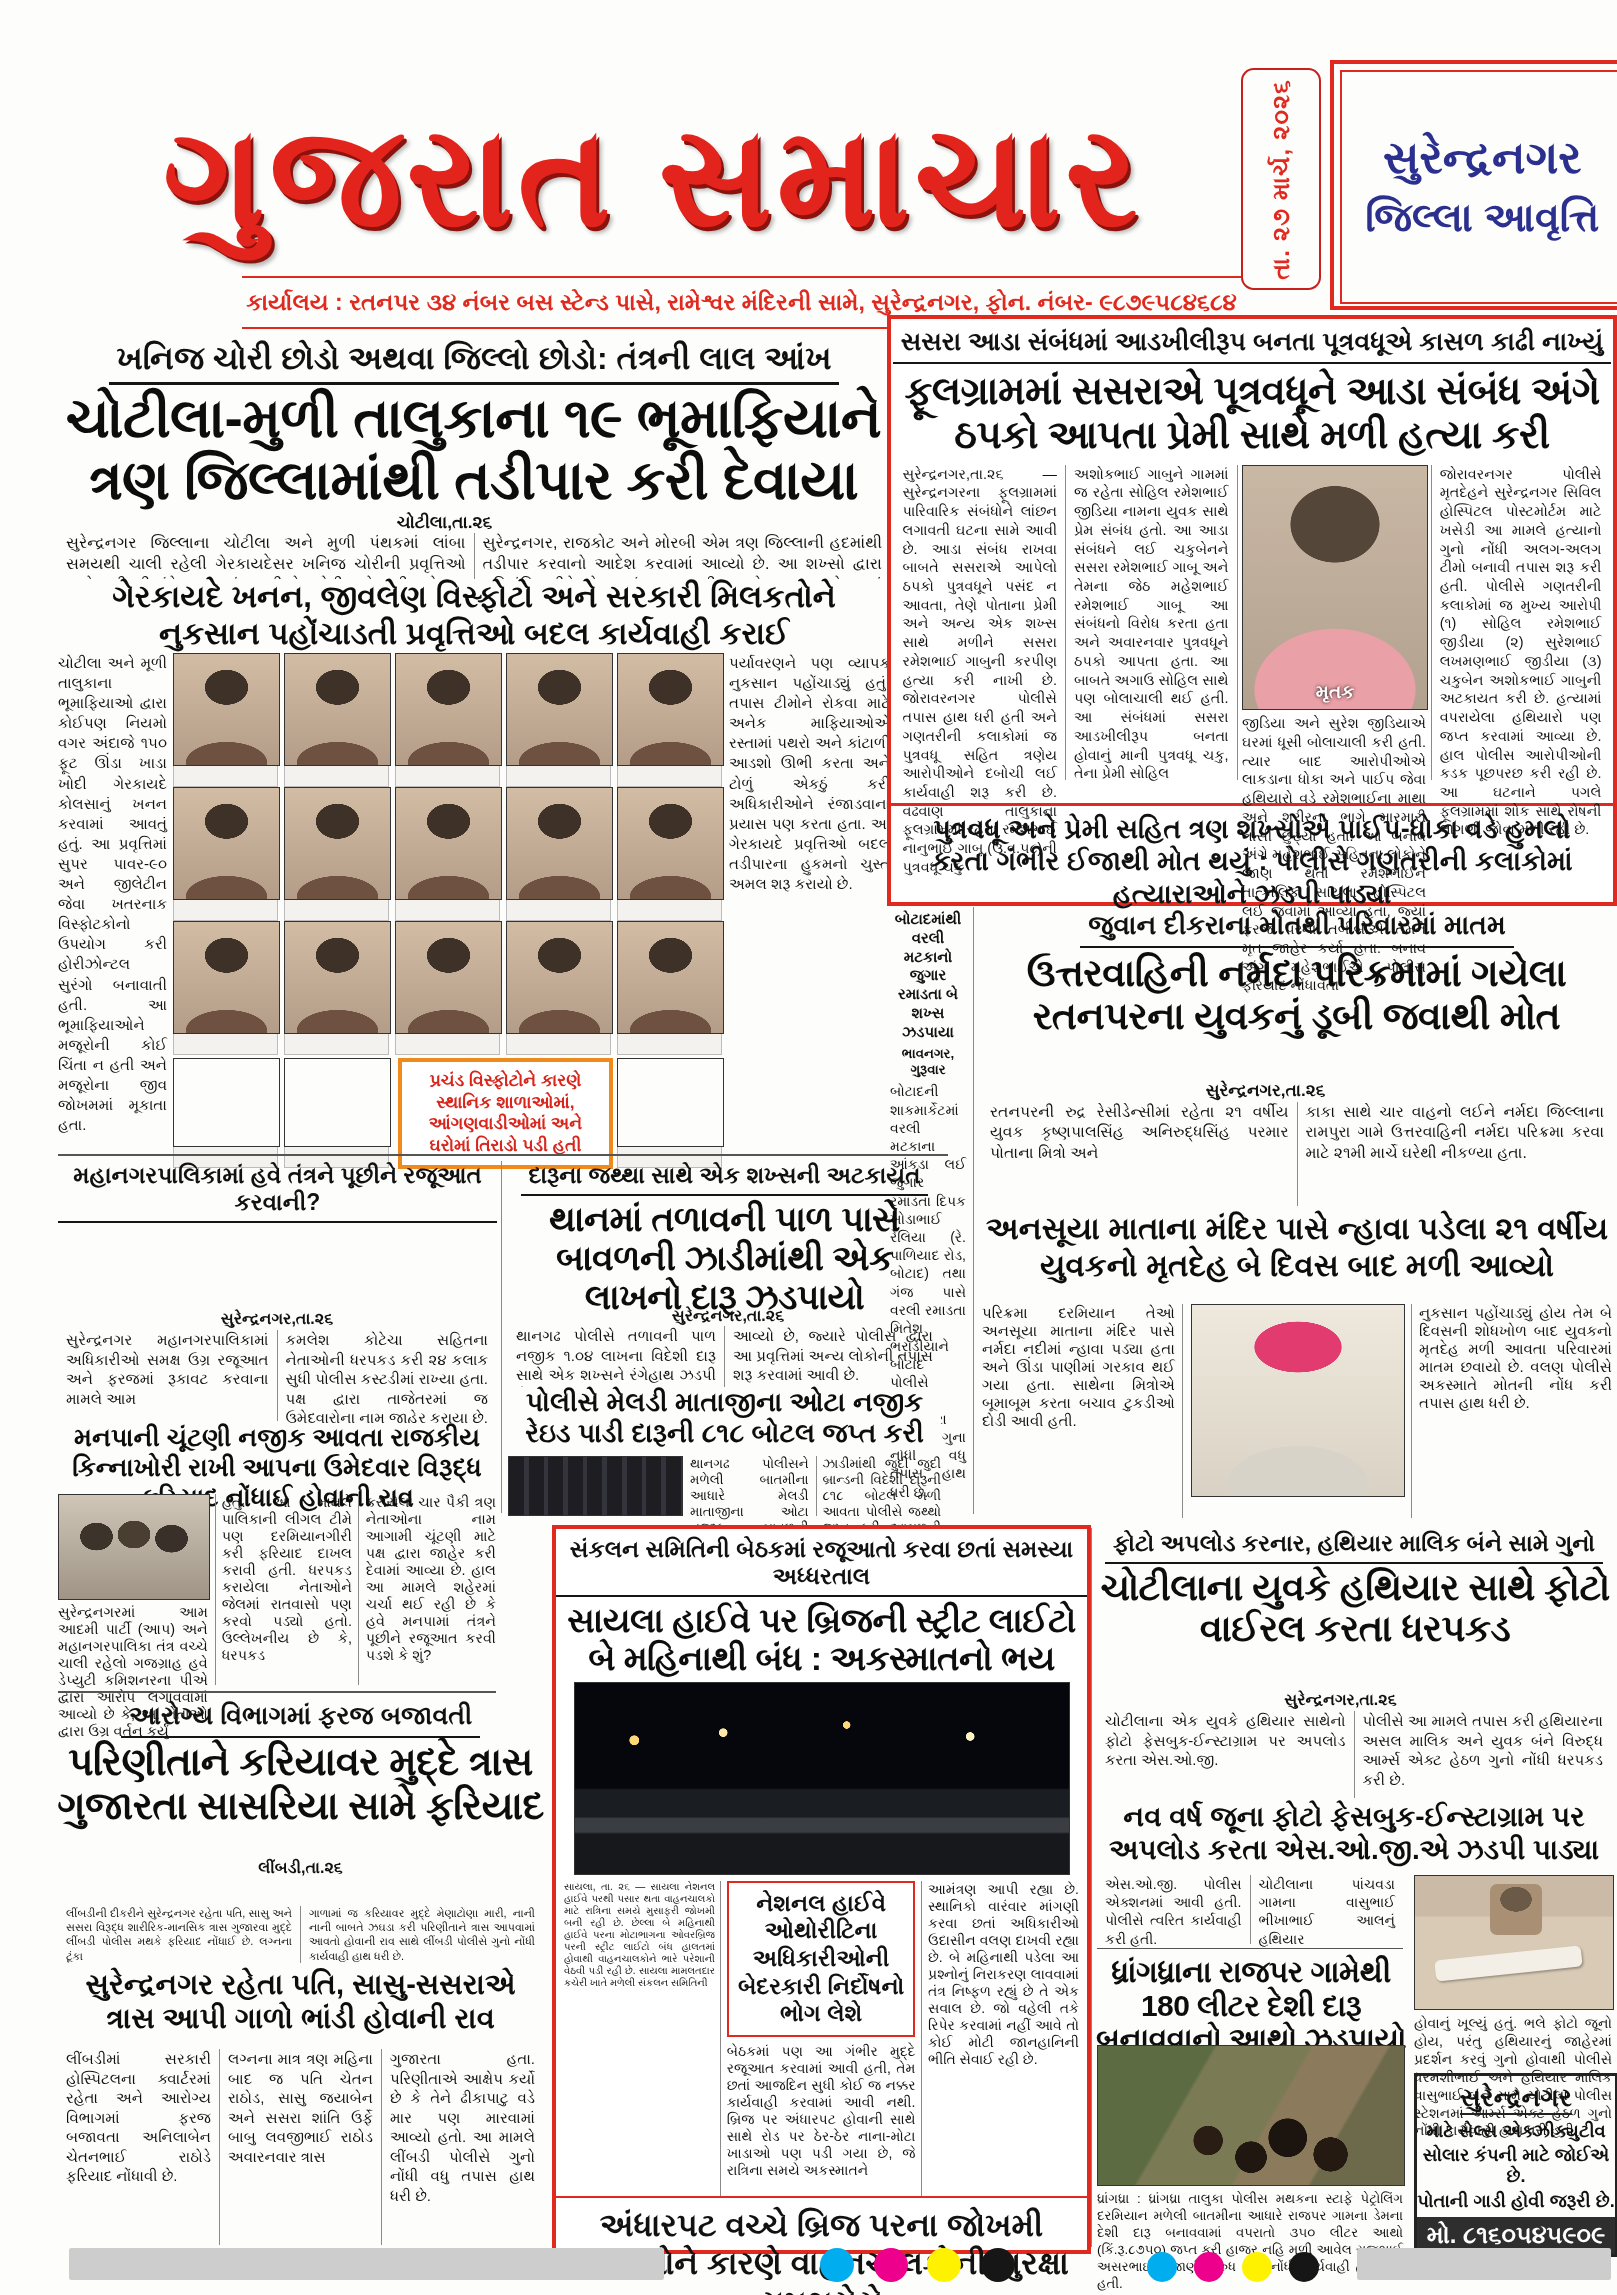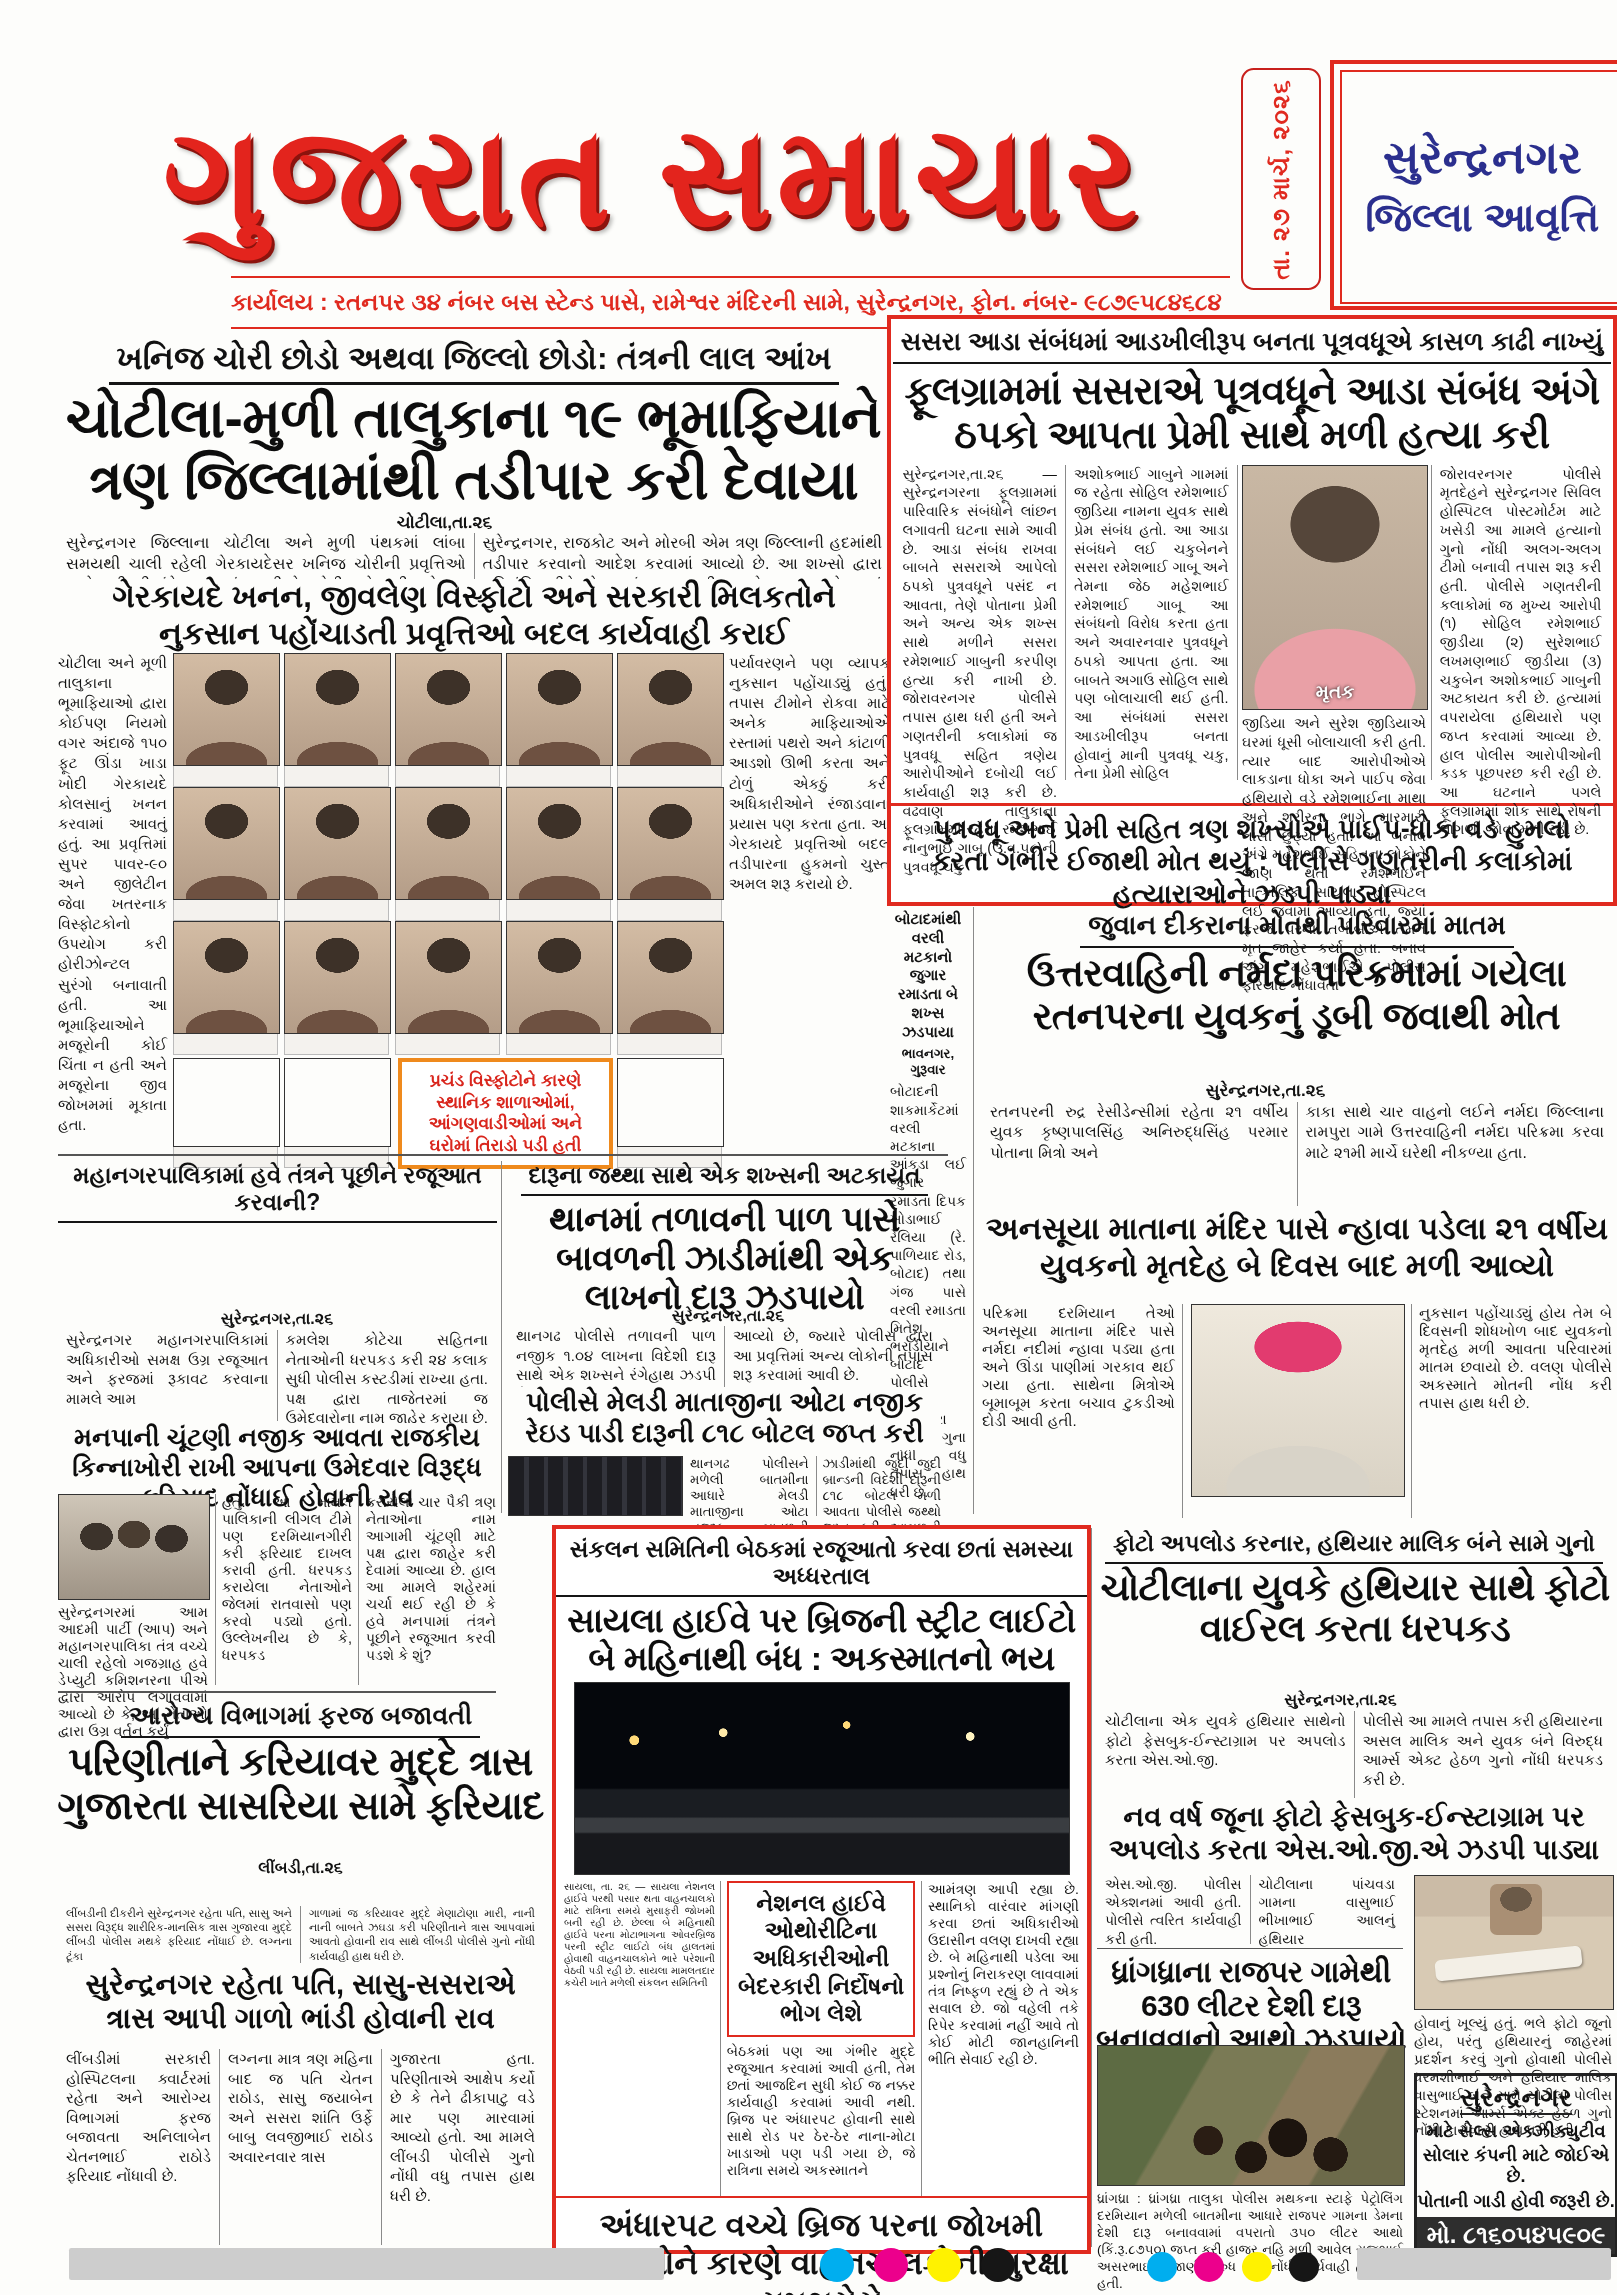--- a/index.html
+++ b/index.html
@@ -76,21 +76,21 @@
      text-shadow:2.9px 3.5px 0 #8c130d, 5.2px 6.4px 4.6px rgba(0,0,0,.28);
      letter-spacing:4.6px;white-space:nowrap;}
 </style>
 </head>
 <body>
 
 <div id="page">
 
   <div class="abs masttitle ctr" style="left:75px;top:81px;width:1155px;font-size:140px;line-height:191px;">ગુજરાત સમાચાર</div>
 
-  <div class="abs" style="left:231px;top:276px;width:999px;height:49px;border-top:2.9px solid #e02a1f;border-bottom:2.9px solid #e02a1f;display:flex;align-items:center;">
+  <div class="abs" style="left:242px;top:276px;width:999px;height:49px;border-top:2.9px solid #e02a1f;border-bottom:2.9px solid #e02a1f;display:flex;align-items:center;justify-content:center;">
     <span class="red bold" style="font-size:23px;">કાર્યાલય : રતનપર ૩૪ નંબર બસ સ્ટેન્ડ પાસે, રામેશ્વર મંદિરની સામે, સુરેન્દ્રનગર, ફોન. નંબર- ૯૮૭૯૫૮૪૬૮૪</span>
   </div>
 
   <div class="abs" style="left:1241px;top:68px;width:76px;height:218px;border:2.9px solid #c8201c;border-radius:12.7px;display:flex;align-items:center;justify-content:center;">
     <span class="vert red bold" style="font-size:24px;letter-spacing:1.2px;">તા. ૨૭ માર્ચ, ૨૦૨૬</span>
   </div>
 
   <div class="abs" style="left:1330px;top:60px;width:281px;height:230px;border:4px solid #e02a1f;padding:5.8px;">
     <div style="width:100%;height:100%;border:2.3px solid #e02a1f;display:flex;flex-direction:column;align-items:center;justify-content:center;gap:10.4px;">
       <span class="bold" style="font-size:45px;color:#2b2f8e;">સુરેન્દ્રનગર</span>
@@ -313,21 +313,21 @@
     <div class="jst">ચોટીલાના એક યુવકે હથિયાર સાથેનો ફોટો ફેસબુક-ઈન્સ્ટાગ્રામ પર અપલોડ કરતા એસ.ઓ.જી.</div>
     <div class="jst">પોલીસે આ મામલે તપાસ કરી હથિયારના અસલ માલિક અને યુવક બંને વિરુદ્ધ આર્મ્સ એક્ટ હેઠળ ગુનો નોંધી ધરપકડ કરી છે.</div>
   </div>
   <div class="abs subhead" style="left:1097px;top:1800px;width:514px;font-size:28px;background:#fdfdfb;">નવ વર્ષ જૂના ફોટો ફેસબુક-ઈન્સ્ટાગ્રામ પર અપલોડ કરતા એસ.ઓ.જી.એ ઝડપી પાડ્યા</div>
 
   <div class="abs cols" style="left:1097px;top:1875px;width:306px;height:69px;font-size:14px;">
     <div class="jst">એસ.ઓ.જી. પોલીસ એક્શનમાં આવી હતી. પોલીસે ત્વરિત કાર્યવાહી કરી હતી.</div>
     <div class="jst">ચોટીલાના પાંચવડા ગામના વાસુભાઈ ભીખાભાઈ આલનું હથિયાર</div>
   </div>
   <div class="rule-h" style="left:1097px;top:1948px;width:306px;height:1.2px;"></div>
-  <div class="abs headline" style="left:1095px;top:1955px;width:312px;font-size:30px;">ધ્રાંગધ્રાના રાજપર ગામેથી 630 લીટર દેશી દારૂ બનાવવાનો આથો ઝડપાયો</div>
+  <div class="abs headline" style="left:1095px;top:1955px;width:312px;font-size:30px;">ધ્રાંગધ્રાના રાજપર ગામેથી 180 લીટર દેશી દારૂ બનાવવાનો આથો ઝડપાયો</div>
   <div class="abs photo pots" style="left:1097px;top:2045px;width:306px;height:139px;"></div>
   <div class="abs jst" style="left:1097px;top:2190px;width:306px;height:64px;font-size:13.3px;line-height:1.28;">ધ્રાંગધ્રા : ધ્રાંગધ્રા તાલુકા પોલીસ મથકના સ્ટાફે પેટ્રોલિંગ દરમિયાન મળેલી બાતમીના આધારે રાજપર ગામના ડેમના દેશી દારૂ બનાવવામાં વપરાતો ૩૫૦ લીટર આથો (કિં.રૂ.૮૭૫૦) જપ્ત કરી હાજર નહિ મળી આવેલ રાજુભાઈ અસરભાઈ સજાણી વિરુધ ગુનો નોંધી કાર્યવાહી હાથ ધરી હતી.</div>
 
   <div class="abs photo weaponph" style="left:1414px;top:1875px;width:198px;height:133px;"></div>
   <div class="abs jst" style="left:1414px;top:2015px;width:198px;height:52px;font-size:14px;line-height:1.28;">હોવાનું ખૂલ્યું હતું. ભલે ફોટો જૂનો હોય, પરંતુ હથિયારનું જાહેરમાં પ્રદર્શન કરવું ગુનો હોવાથી પોલીસે ધરમશીભાઈ અને હથિયાર માલિક વાસુભાઈ બંને સામે ચોટીલા પોલીસ સ્ટેશનમાં આર્મ્સ એક્ટ હેઠળ ગુનો નોંધી કાર્યવાહી હાથ ધરી હતી.</div>
 
   <div class="abs" style="left:1414px;top:2073px;width:198px;height:178px;border:3.5px solid #222;">
     <div class="ctr" style="padding-top:7px;">
       <span class="bold" style="font-size:25.4px;border-bottom:2.9px solid #222;display:inline-block;">સુરેન્દ્રનગર</span>
     </div>

